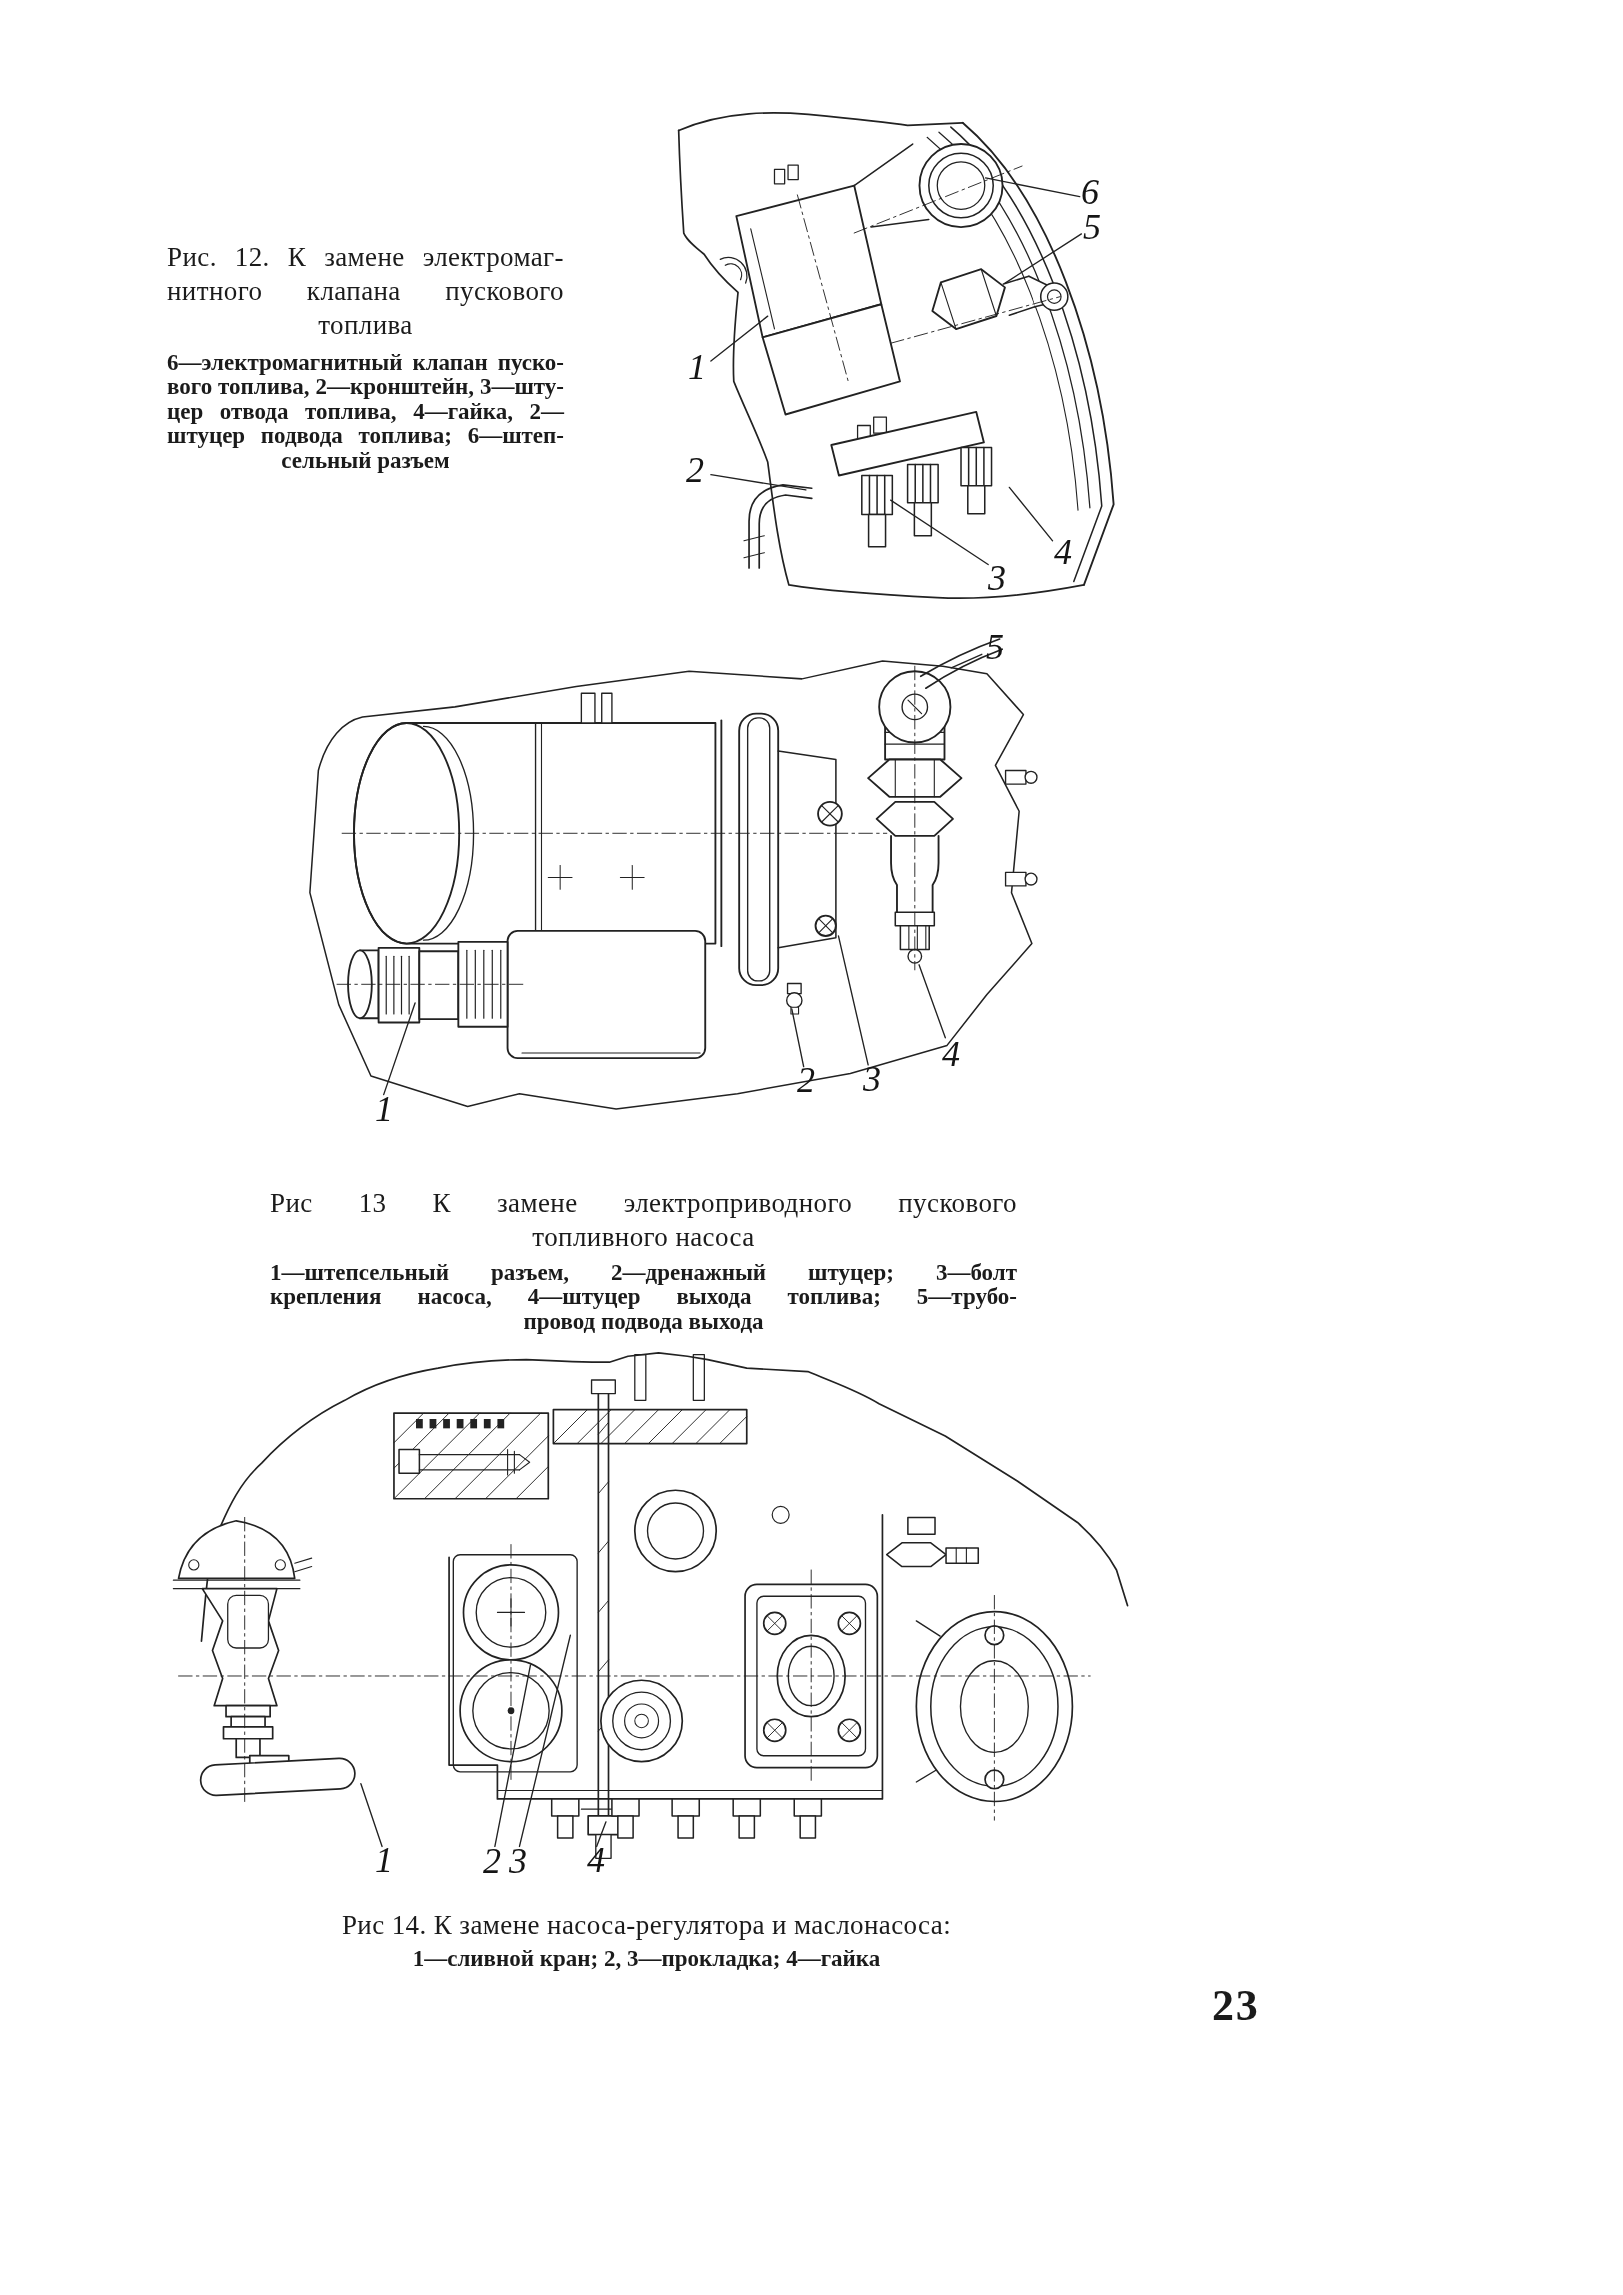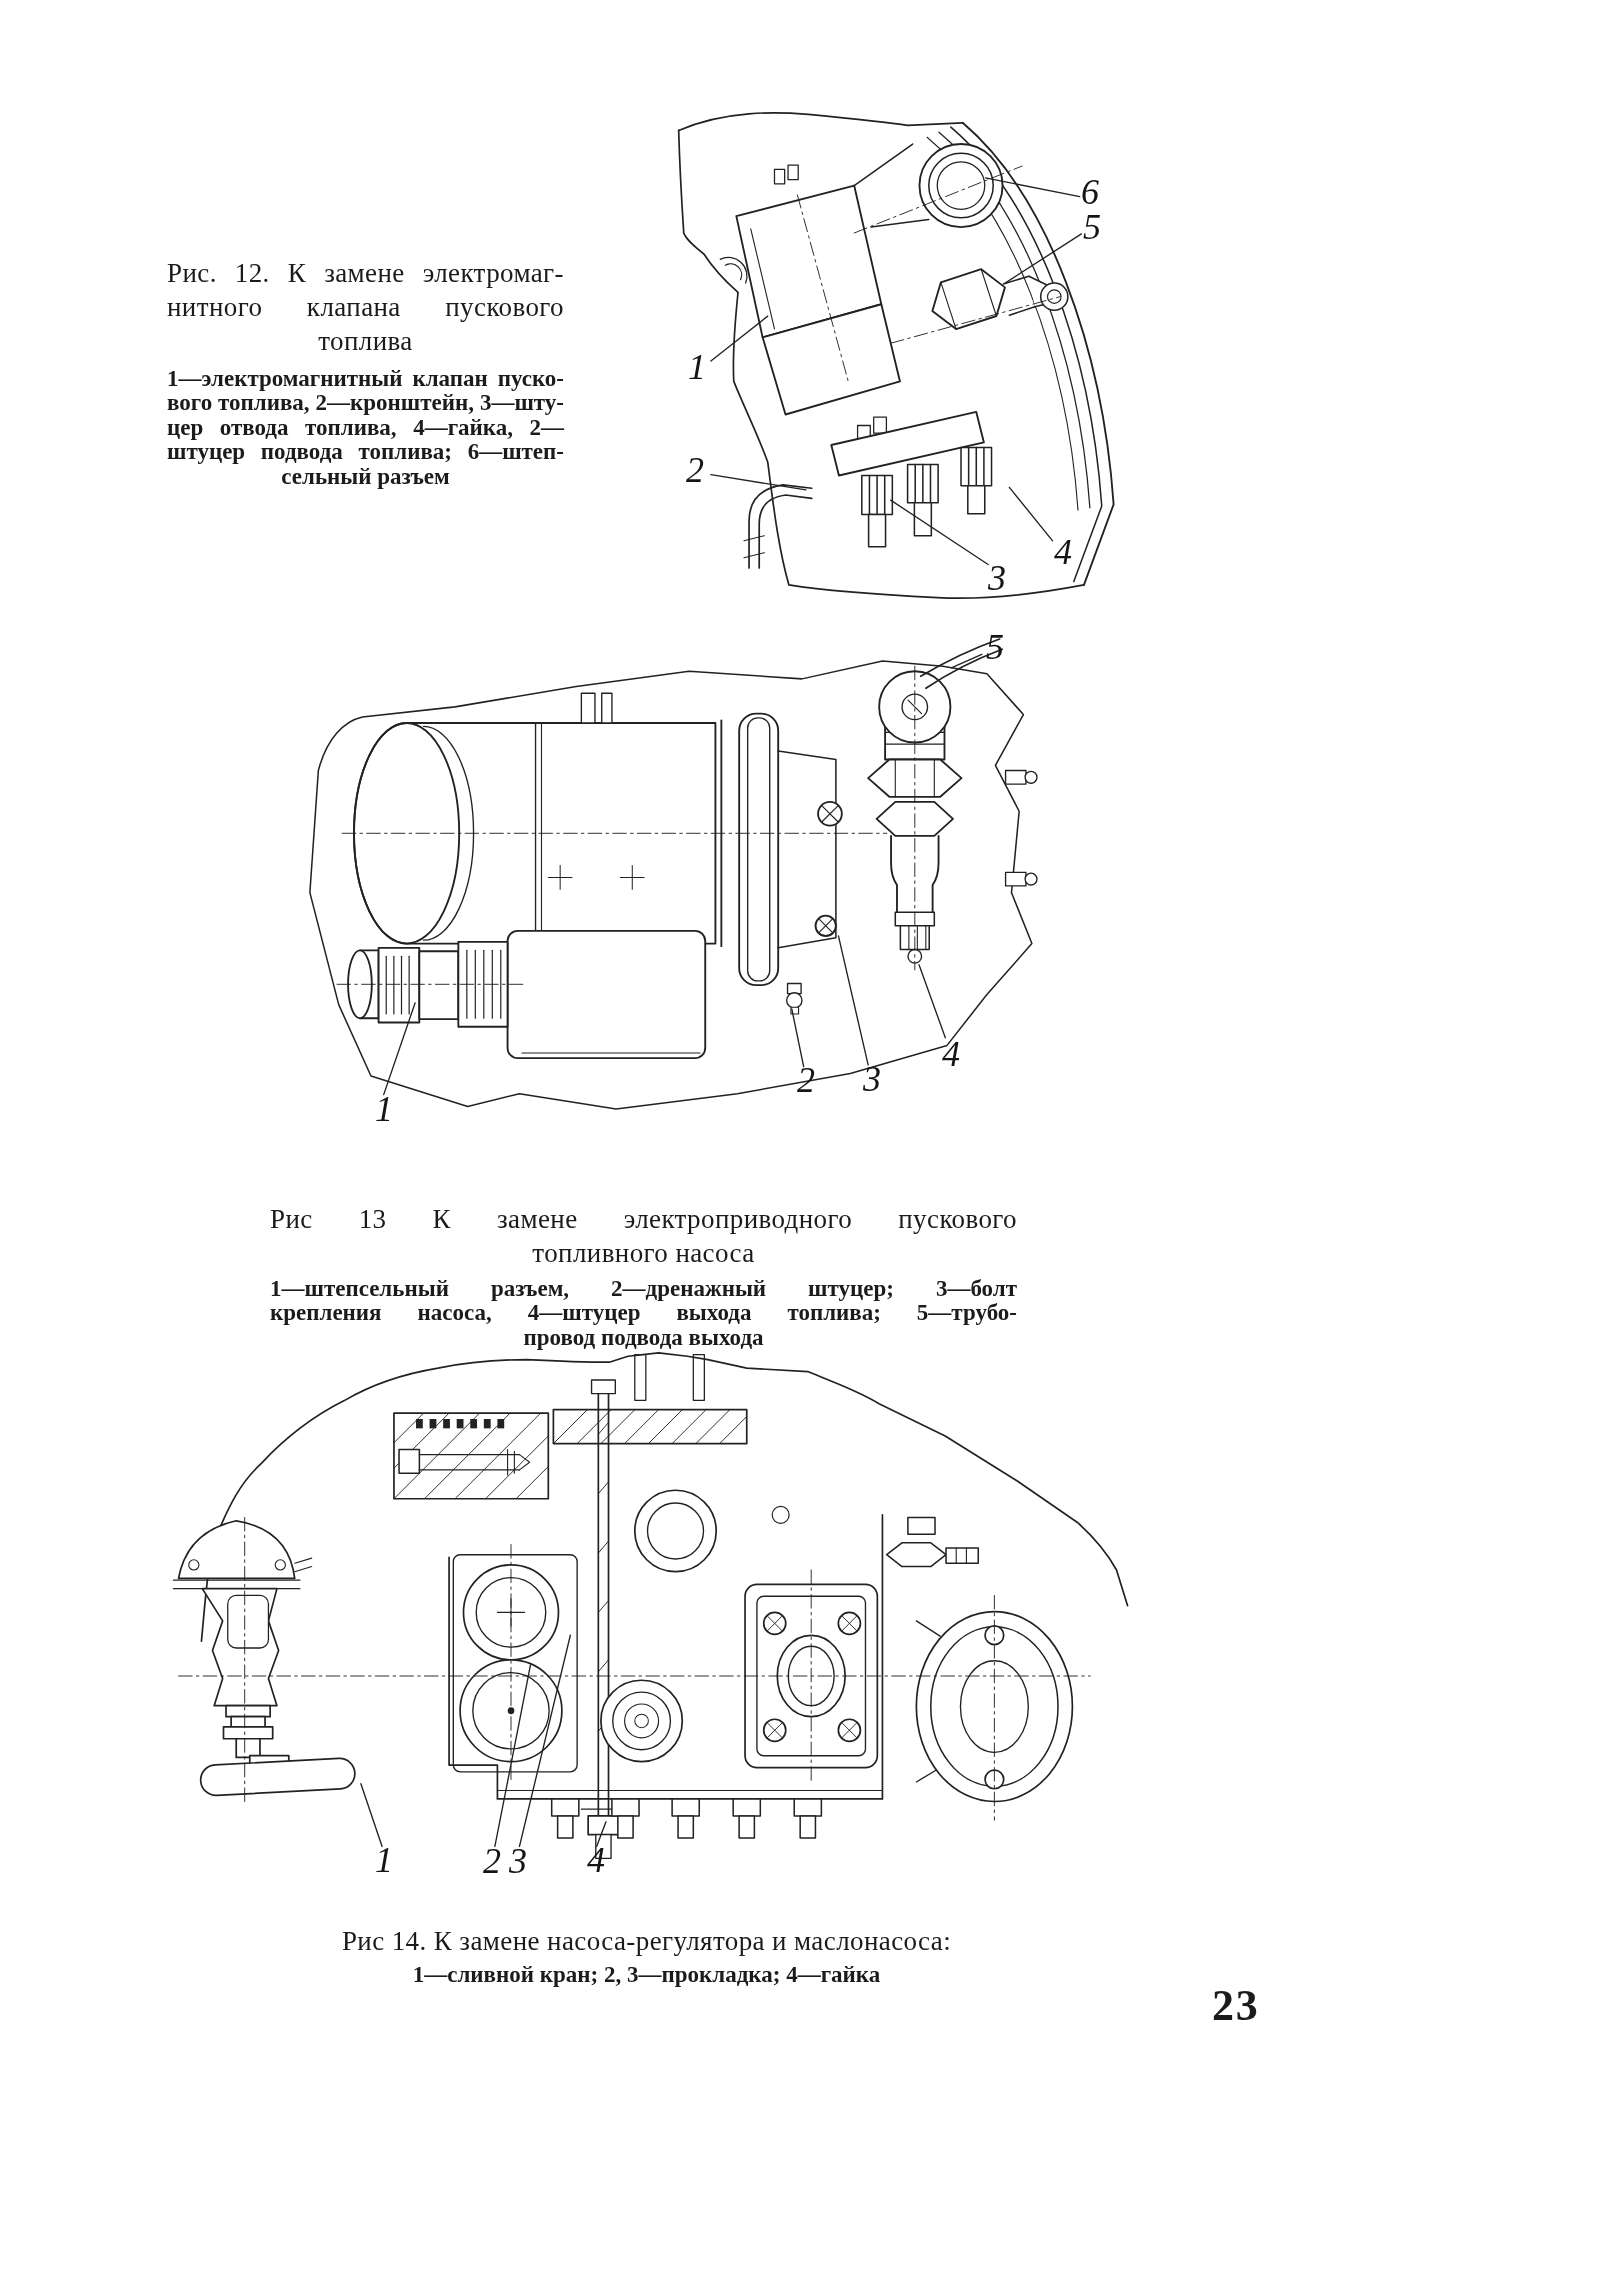--- a/index.html
+++ b/index.html
@@ -1,21 +1,21 @@
 <!DOCTYPE html>
 <html style="font-size:13.6px"><head>
 <meta charset="utf-8">
 <style>
   html,body { margin:0; padding:0; background:#e8e8e8; }
   .page {
     position:relative; width:1623px; height:2295px; background:#ffffff;
     font-family:"Liberation Serif","DejaVu Serif",serif; color:#1b1b1b;
     overflow:hidden;
   }
-  .cap { position:absolute;margin-top:16px; }
+  .cap { position:absolute; }
   .cap-title { font-size:27px; line-height:34px; letter-spacing:0.4px; }
   .cap-legend { font-size:23px; line-height:24.6px; font-weight:bold; }
   .j { text-align:justify; text-align-last:justify; }
   .c { text-align:left; text-align-last:center; }
   .fig { position:absolute; }
   .fig svg { display:block; }
   .co {
     position:absolute; transform:translate(-50%,-50%);
     font:italic 36px/1 "Liberation Serif","DejaVu Serif",serif; color:#151515;
     white-space:nowrap;
@@ -28,21 +28,21 @@
 </head>
 <body>
 
 <div class="page">
 
   <div class="cap" style="left:167px;top:240px;width:397px;">
     <div class="cap-title j">Рис. 12. К замене электромаг-</div>
     <div class="cap-title j">нитного клапана пускового</div>
     <div class="cap-title c">топлива</div>
     <div style="height:8.5px"></div>
-    <div class="cap-legend j">1—электромагнитный клапан пуско-</div>
+    <div class="cap-legend j">6—электромагнитный клапан пуско-</div>
     <div class="cap-legend j">вого топлива, 2—кронштейн, 3—шту-</div>
     <div class="cap-legend j">цер отвода топлива, 4—гайка, 2—</div>
     <div class="cap-legend j">штуцер подвода топлива; 6—штеп-</div>
     <div class="cap-legend c">сельный разъем</div>
   </div>
 
   <div class="fig" style="left:649px;top:93px;width:496px;height:509px;">
     <svg viewBox="0 0 585 600" width="496" height="509">
       <g fill="none" stroke="#222" stroke-width="2.2" stroke-linejoin="round" stroke-linecap="round">
 

